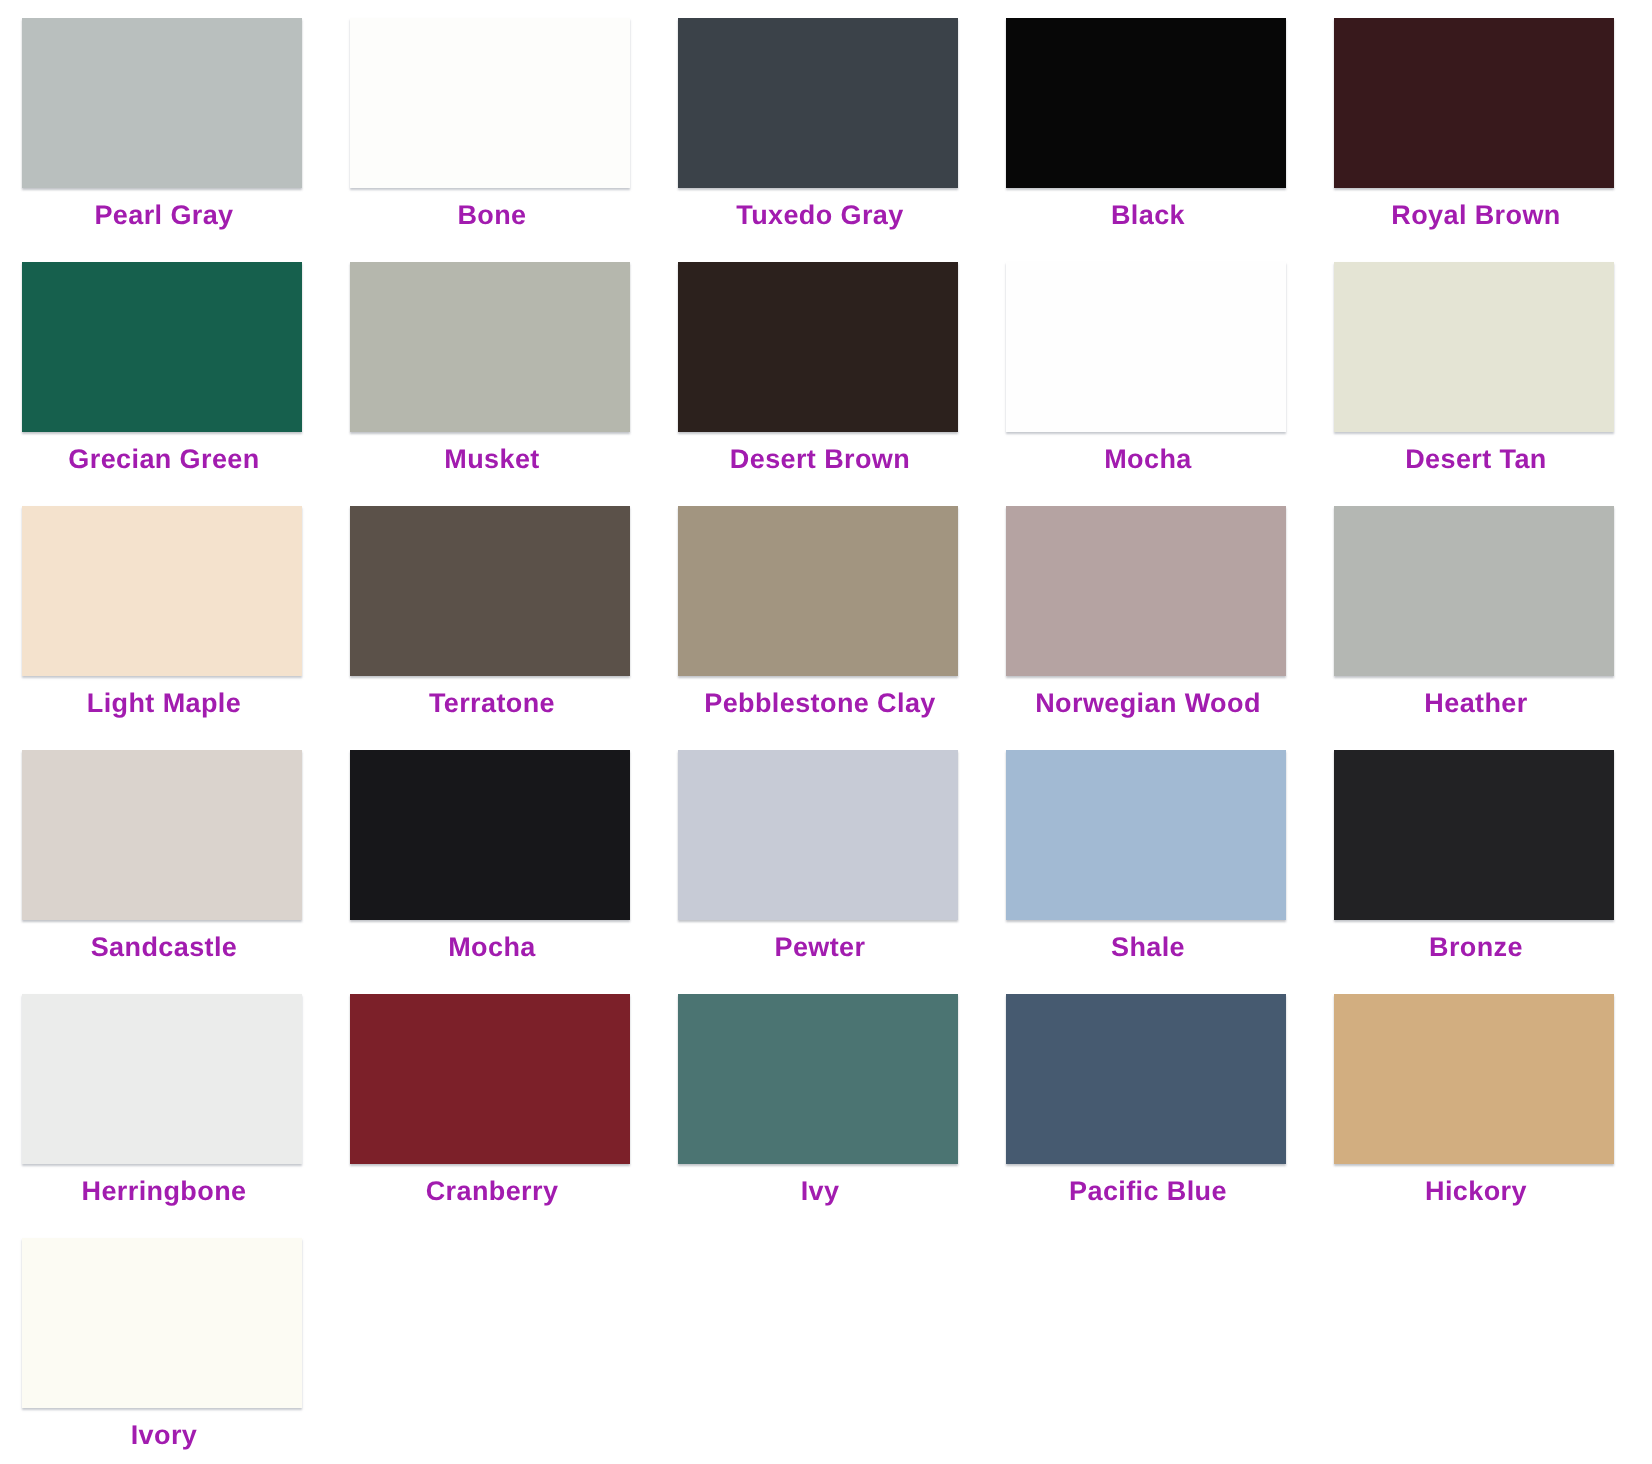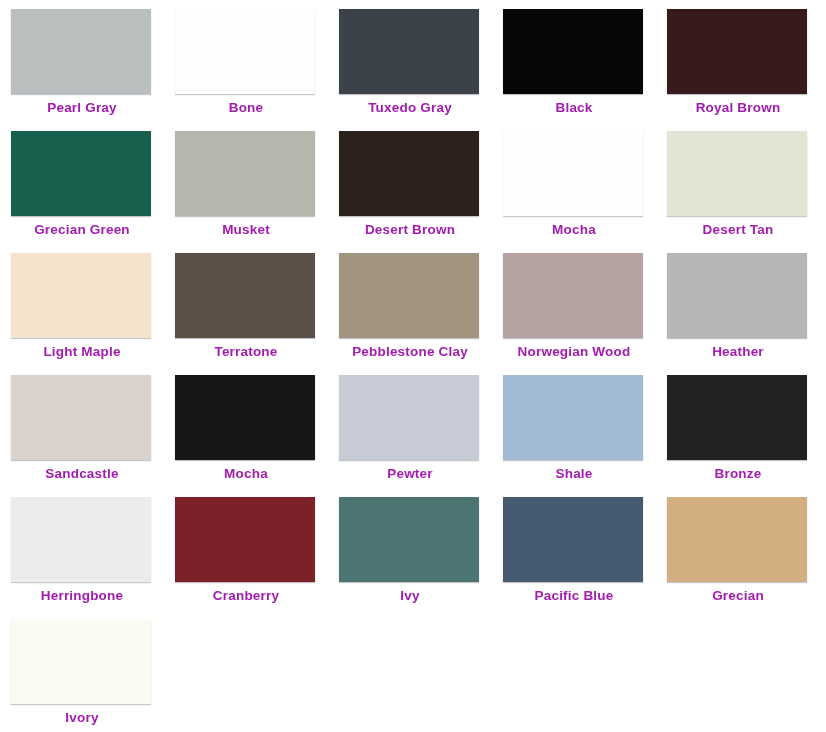--- a/index.html
+++ b/index.html
@@ -212,21 +212,21 @@
       <div class="swatch-cell">
         <div class="swatch-chip-wrap">
           <div class="swatch-chip" style="background: rgb(70, 90, 112);"></div>
         </div>
         <div class="swatch-label">Pacific Blue</div>
       </div>
       <div class="swatch-cell">
         <div class="swatch-chip-wrap">
           <div class="swatch-chip" style="background: rgb(210, 174, 128);"></div>
         </div>
-        <div class="swatch-label">Grecian</div>
+        <div class="swatch-label">Hickory</div>
       </div>
       <div class="swatch-cell">
         <div class="swatch-chip-wrap">
           <div class="swatch-chip pale" style="background: rgb(252, 251, 243);"></div>
         </div>
         <div class="swatch-label">Ivory</div>
       </div>
     </div>
 </div>
 

